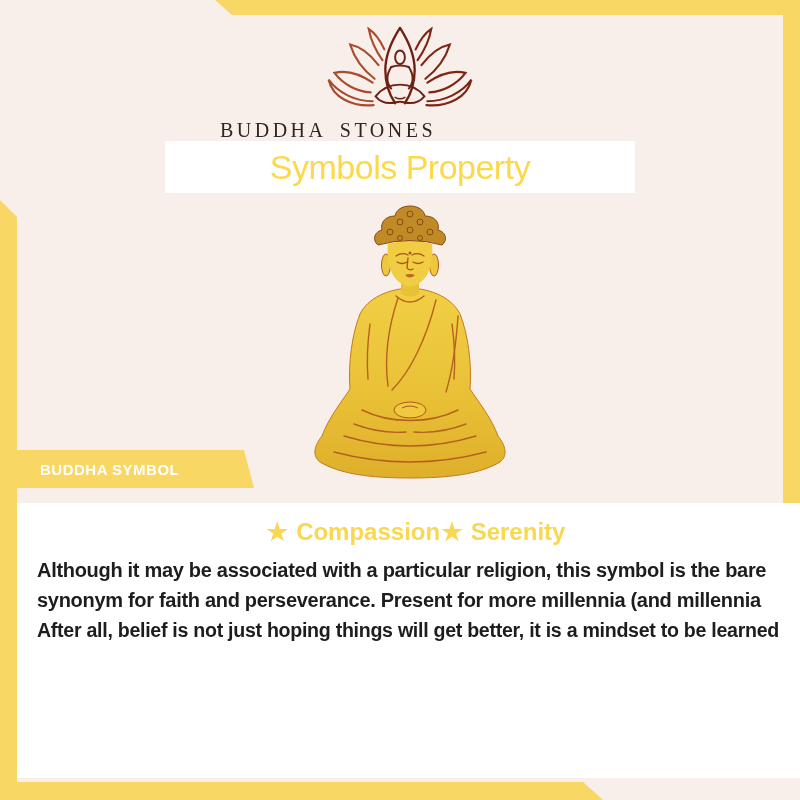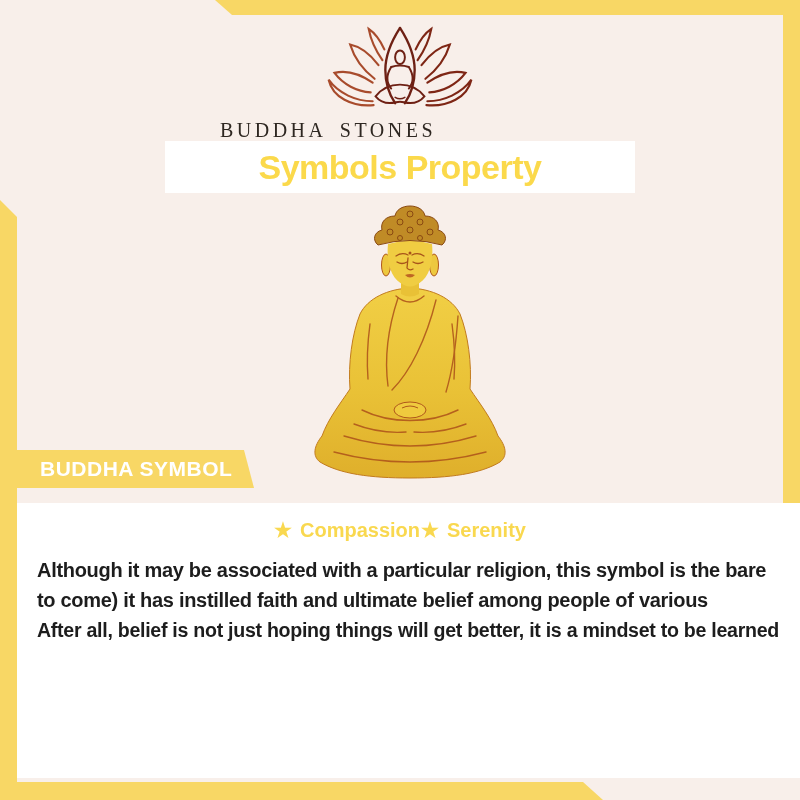--- a/index.html
+++ b/index.html
@@ -25,44 +25,44 @@
     position:absolute;left:0;top:119px;width:656px;text-align:center;
     font-family:"Liberation Serif",serif;font-size:20px;font-weight:500;
     letter-spacing:3.5px;color:#2E2721;word-spacing:6px;
   }
   
   .title-box{
     position:absolute;left:165px;top:141px;width:470px;height:52px;
     background:#FFFFFF;display:flex;align-items:center;justify-content:center;
   }
   .title-text{
-    font-size:34px;font-weight:700;letter-spacing:-0.5px;color:#FBD94B;
+    font-size:34px;font-weight:400;letter-spacing:-0.5px;color:#FBD94B;
     white-space:nowrap;
   }
   
   .buddha-svg{position:absolute;left:310px;top:204px;}
   
   .ribbon{
     position:absolute;left:17px;top:450px;width:254px;height:38px;
     background:#F8D765;
     clip-path:polygon(0 0,227px 0,237px 38px,0 38px);
     display:flex;align-items:center;
   }
   .ribbon-label{
-    padding-left:23px;font-size:21px;font-weight:600;letter-spacing:0.5px;
+    padding-left:23px;font-size:15px;font-weight:600;letter-spacing:0.5px;
     color:#FFFFFF;white-space:nowrap;
   }
   
   .panel{
     position:absolute;left:17px;top:503px;width:783px;height:275px;
     background:#FFFFFF;
   }
   .subtitle{
-    position:absolute;left:0;top:15px;width:766px;text-align:center;
-    font-size:20px;font-weight:700;color:#F9D84F;white-space:nowrap;
+    position:absolute;left:16px;top:15px;width:766px;text-align:center;
+    font-size:24px;font-weight:700;color:#F9D84F;white-space:nowrap;
   }
   .star{display:inline-block;margin-right:8px;}
   .subtitle-w1{margin-right:1px;}
   .body-copy{position:absolute;left:20px;top:52px;width:760px;text-align:right;}
   .body-line{
     white-space:nowrap;display:inline-block;height:30px;line-height:30px;
     font-size:20px;font-weight:700;letter-spacing:-0.3px;color:#1D1D1D;
     transform-origin:left center;
   }
   .body-line + .body-line{display:inline-block;}
@@ -181,18 +181,18 @@
   <div class="ribbon">
     <div class="ribbon-label">BUDDHA SYMBOL</div>
   </div>
 
   <div class="panel">
     <div class="subtitle">
       <span class="star">★</span><span class="subtitle-w1">Compassion</span><span class="star">★</span><span>Serenity</span>
     </div>
     <div class="body-copy">
         <div class="body-line">Although it may be associated with a particular religion, this symbol is the bare</div>
-        <div class="body-line">to come) it has instilled faith and ultimate belief among people of various</div>
+        <div class="body-line">synonym for faith and perseverance. Present for more millennia (and millennia</div>
         <div class="body-line" style="transform: scaleX(0.980914);">After all, belief is not just hoping things will get better, it is a mindset to be learned</div>
       </div>
   </div>
 
 </div>
 
 </body></html>

